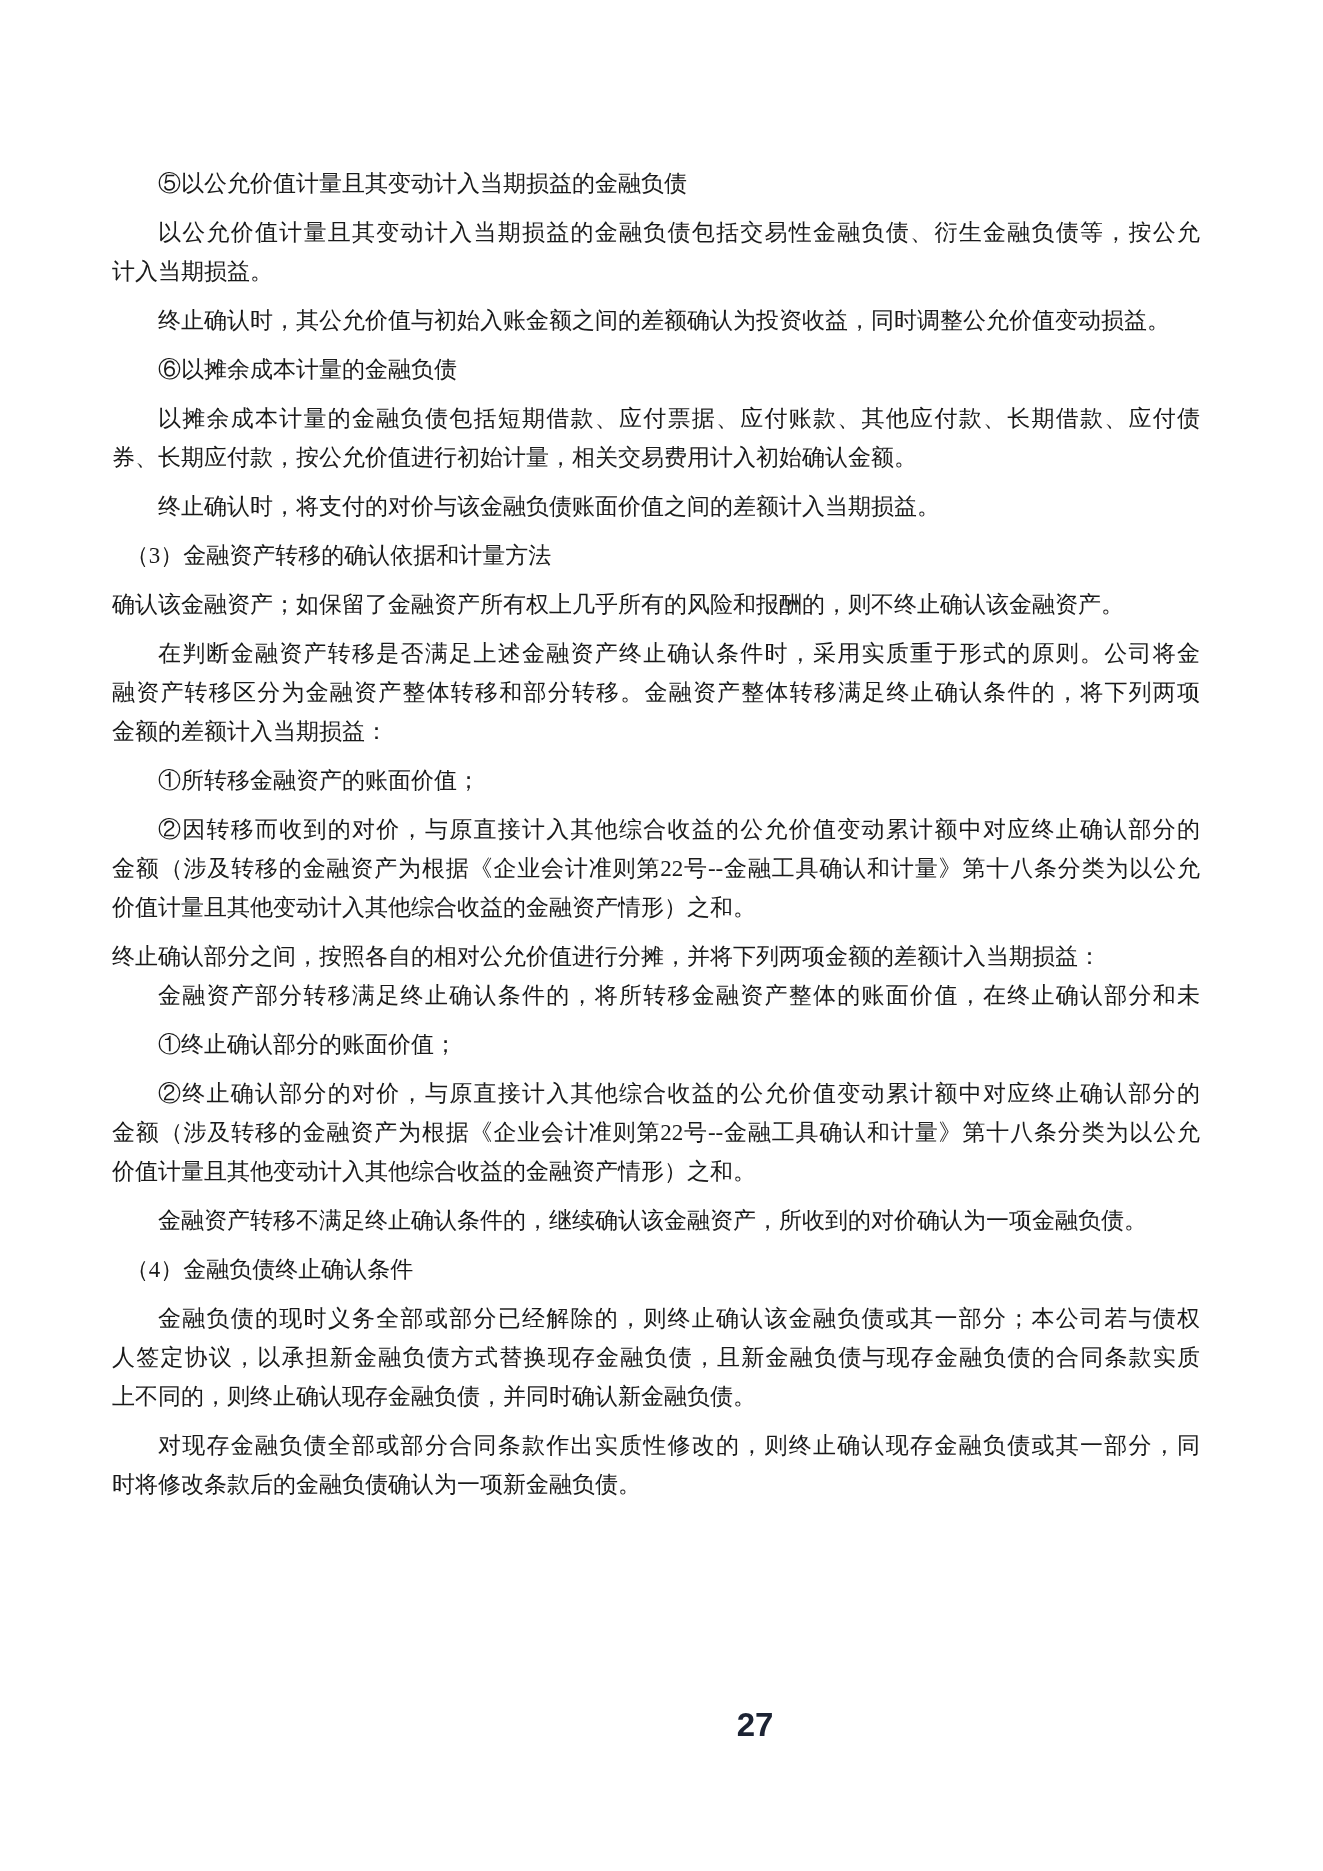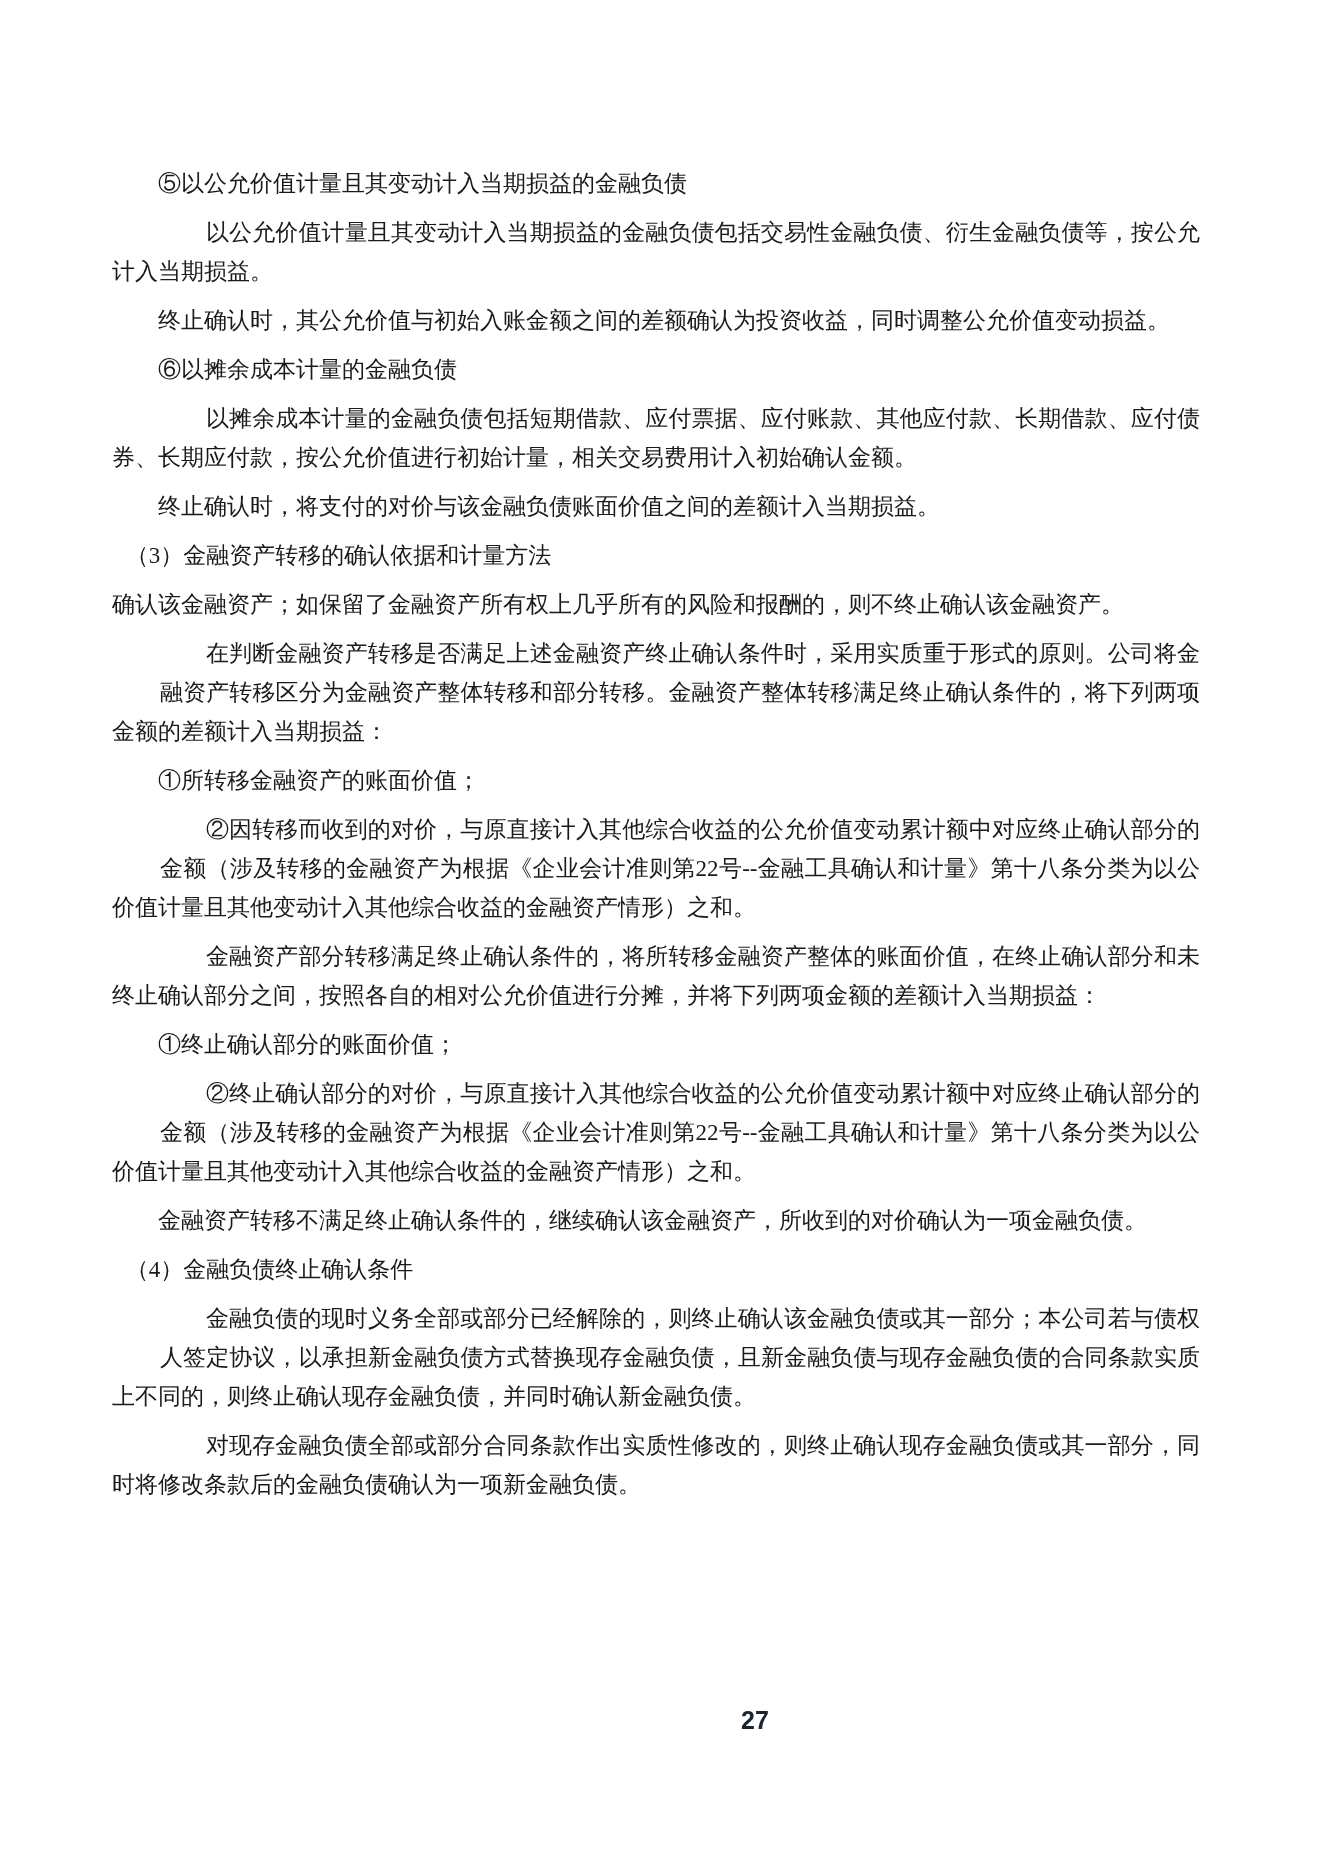--- a/index.html
+++ b/index.html
@@ -31,34 +31,33 @@
   }
   .line {
     height: 39px;
     overflow: hidden;
     word-break: break-all;
   }
   
   .line.fill {
     text-align: justify;
     text-align-last: justify;
-    margin-left: 48px;
   }
   
   .line.indent-2 { text-indent: 2em; }
   
   .line.indent-paren { text-indent: 0.6em; }
   .page-number {
     position: absolute;
     top: 1706px;
     left: 710px;
     width: 90px;
     text-align: center;
     font-family: "Liberation Sans", "DejaVu Sans", sans-serif;
-    font-size: 25px;
+    font-size: 33px;
     font-weight: bold;
     color: #1c2333;
   }
 </style>
 </head>
 <body>
 
 <div class="page">
   <div class="content">
       <div class="para">
@@ -94,22 +93,22 @@
       </div>
       <div class="para">
         <div class="line indent-2">①所转移金融资产的账面价值；</div>
       </div>
       <div class="para">
         <div class="line indent-2 fill">②因转移而收到的对价，与原直接计入其他综合收益的公允价值变动累计额中对应终止确认部分的</div>
         <div class="line fill">金额（涉及转移的金融资产为根据《企业会计准则第22号--金融工具确认和计量》第十八条分类为以公允</div>
         <div class="line">价值计量且其他变动计入其他综合收益的金融资产情形）之和。</div>
       </div>
       <div class="para">
+        <div class="line">终止确认部分之间，按照各自的相对公允价值进行分摊，并将下列两项金额的差额计入当期损益：</div>
         <div class="line indent-2 fill">金融资产部分转移满足终止确认条件的，将所转移金融资产整体的账面价值，在终止确认部分和未</div>
-        <div class="line">终止确认部分之间，按照各自的相对公允价值进行分摊，并将下列两项金额的差额计入当期损益：</div>
       </div>
       <div class="para">
         <div class="line indent-2">①终止确认部分的账面价值；</div>
       </div>
       <div class="para">
         <div class="line indent-2 fill">②终止确认部分的对价，与原直接计入其他综合收益的公允价值变动累计额中对应终止确认部分的</div>
         <div class="line fill">金额（涉及转移的金融资产为根据《企业会计准则第22号--金融工具确认和计量》第十八条分类为以公允</div>
         <div class="line">价值计量且其他变动计入其他综合收益的金融资产情形）之和。</div>
       </div>
       <div class="para">

